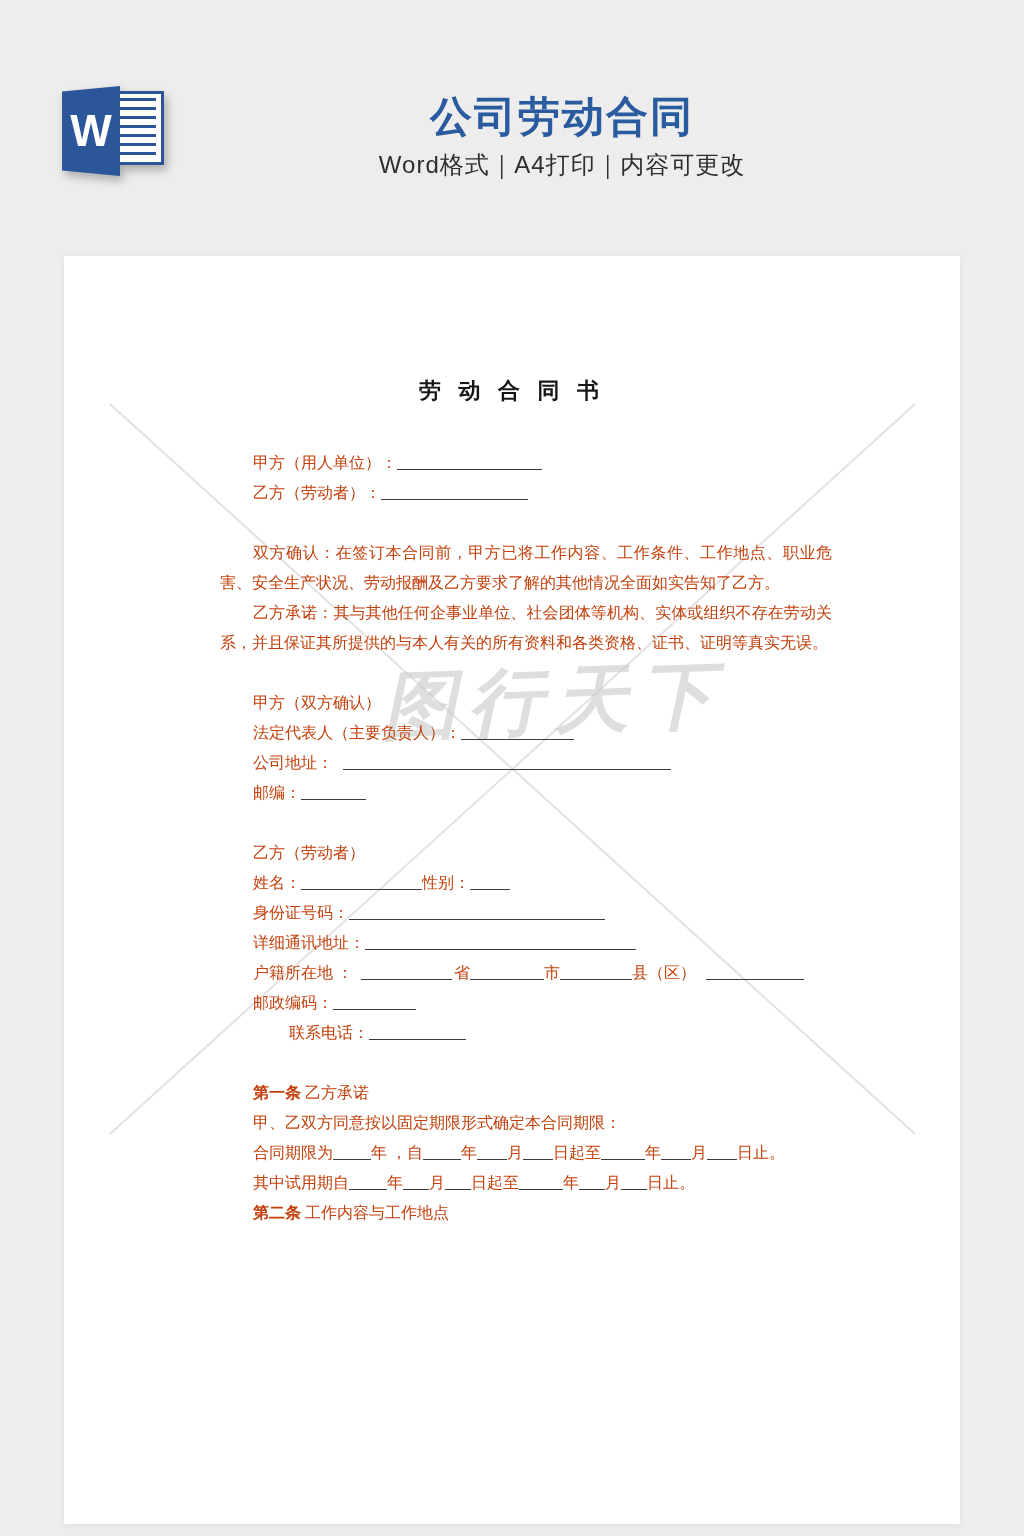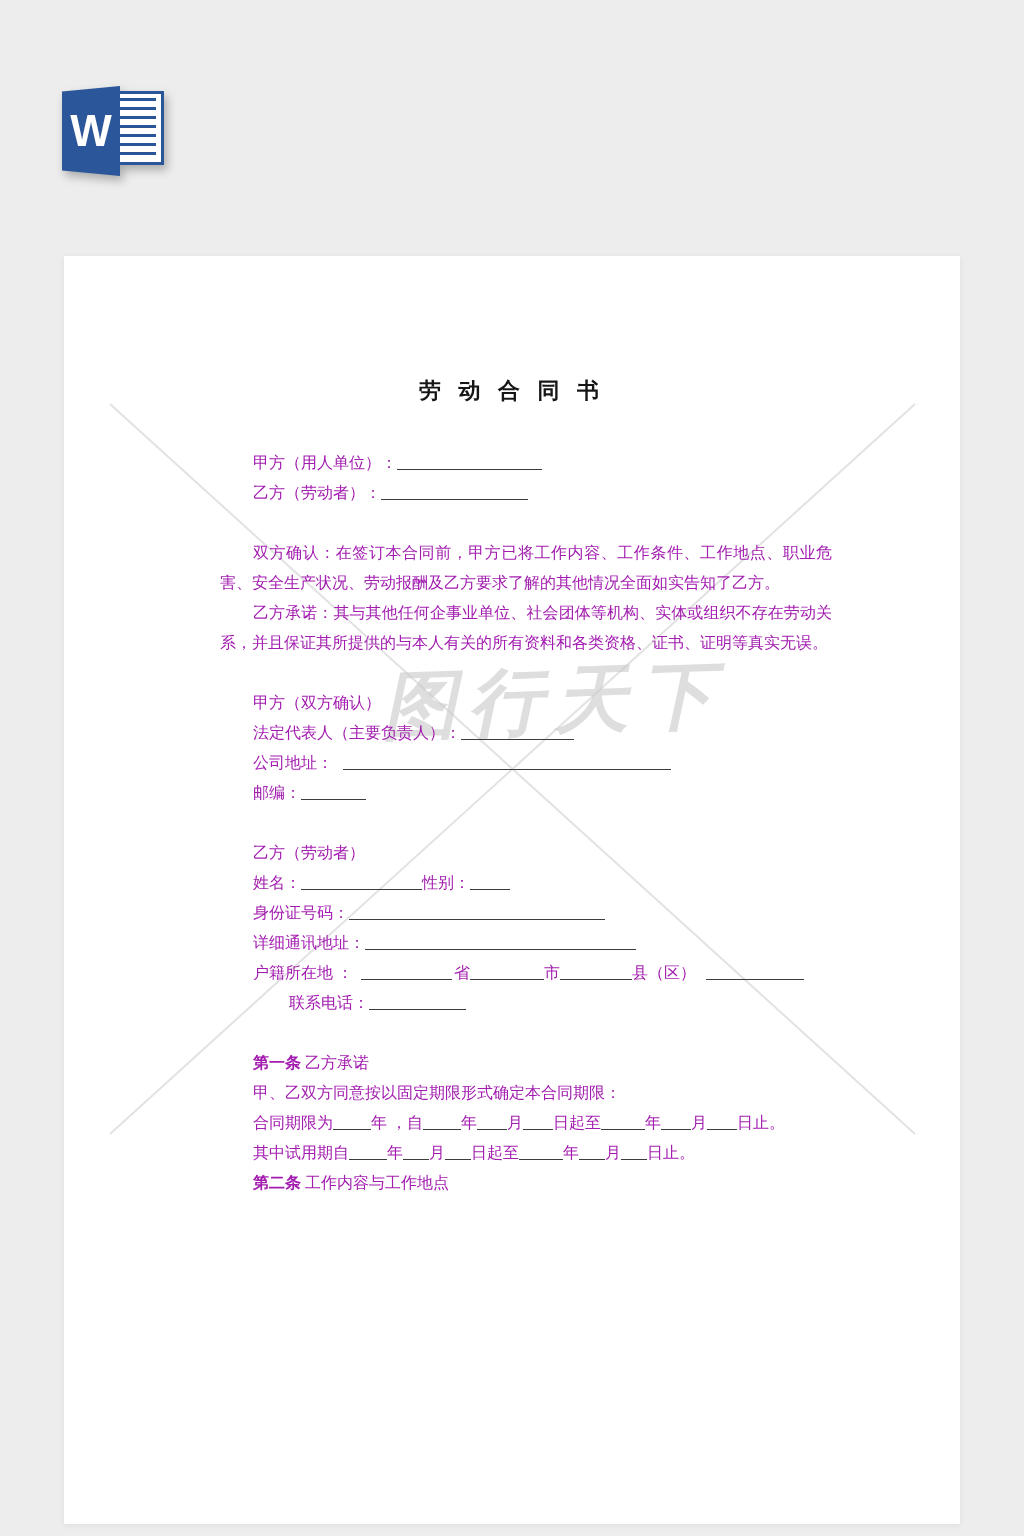--- a/index.html
+++ b/index.html
@@ -55,21 +55,21 @@
     color:#c9c9c9; opacity:.6; letter-spacing:12px; white-space:nowrap;
     transform:rotate(-2deg);
   }
   .doc-title{
     position:absolute; top:118px; left:0; width:100%; text-align:center;
     font-size:22px; line-height:34px; font-weight:600; color:#161616;
     letter-spacing:6px;
   }
   .doc-body{
     position:absolute; left:156px; top:192px; width:612px;
-    font-size:16px; color:#a21caf;
+    font-size:16px; color:#c2410c;
   }
   .line{height:30px; line-height:30px; white-space:nowrap;}
   .para{line-height:30px; text-align:justify; text-indent:33px;}
   .gap{height:30px;}
   .ind1{padding-left:33px;}
   .ind2{padding-left:69px;}
   .blank{
     display:inline-block; height:15px; vertical-align:-2px;
     border-bottom:1px solid #3c3c3c;
   }
@@ -81,20 +81,24 @@
 
 <div class="canvas">
 
   <div class="word-icon">
     <div class="icon-page"></div>
     <div class="icon-slab">
       <span>W</span>
     </div>
   </div>
 
+  <div class="header-text">
+    <h1>公司劳动合同</h1>
+    <div class="subtitle">Word格式｜A4打印｜内容可更改</div>
+  </div>
 
   <div class="doc-page">
     <svg class="x-mark" width="896" height="1268" viewBox="0 0 896 1268">
       <line x1="46" y1="148" x2="851" y2="878" stroke="#e2e2e2" stroke-width="2"></line>
       <line x1="851" y1="148" x2="46" y2="878" stroke="#e2e2e2" stroke-width="2"></line>
     </svg>
     <div class="brand-mark">图行天下</div>
     <div class="doc-title">劳 动 合 同 书</div>
     <div class="doc-body" id="doc-body">
         <div class="line ind1"><span>甲方（用人单位）：</span><span class="blank" style="width: 145px;"></span></div>
@@ -106,20 +110,21 @@
         <div class="line ind1"><span>甲方（双方确认）</span></div>
         <div class="line ind1"><span>法定代表人（主要负责人）：</span><span class="blank" style="width: 113px;"></span></div>
         <div class="line ind1"><span>公司地址：</span><span class="sp" style="width: 10px;"></span><span class="blank" style="width: 328px;"></span></div>
         <div class="line ind1"><span>邮编：</span><span class="blank" style="width: 65px;"></span></div>
         <div class="gap"></div>
         <div class="line ind1"><span>乙方（劳动者）</span></div>
         <div class="line ind1"><span>姓名：</span><span class="blank" style="width: 121px;"></span><span>性别：</span><span class="blank" style="width: 40px;"></span></div>
         <div class="line ind1"><span>身份证号码：</span><span class="blank" style="width: 256px;"></span></div>
         <div class="line ind1"><span>详细通讯地址：</span><span class="blank" style="width: 271px;"></span></div>
         <div class="line ind1"><span>户籍所在地 ：</span><span class="sp" style="width: 8px;"></span><span class="blank" style="width: 91px;"></span><span class="sp" style="width: 2px;"></span><span>省</span><span class="blank" style="width: 74px;"></span><span>市</span><span class="blank" style="width: 72px;"></span><span>县（区）</span><span class="sp" style="width: 10px;"></span><span class="blank" style="width: 98px;"></span></div>
+        <div class="line ind1"><span>邮政编码：</span><span class="blank" style="width: 83px;"></span></div>
         <div class="line ind2"><span>联系电话：</span><span class="blank" style="width: 97px;"></span></div>
         <div class="gap"></div>
         <div class="line ind1"><span class="bold">第一条</span><span> 乙方承诺</span></div>
         <div class="line ind1"><span>甲、乙双方同意按以固定期限形式确定本合同期限：</span></div>
         <div class="line ind1"><span>合同期限为</span><span class="blank" style="width: 38px;"></span><span>年 ，自</span><span class="blank" style="width: 38px;"></span><span>年</span><span class="blank" style="width: 30px;"></span><span>月</span><span class="blank" style="width: 30px;"></span><span>日起至</span><span class="blank" style="width: 44px;"></span><span>年</span><span class="blank" style="width: 30px;"></span><span>月</span><span class="blank" style="width: 30px;"></span><span>日止。</span></div>
         <div class="line ind1"><span>其中试用期自</span><span class="blank" style="width: 38px;"></span><span>年</span><span class="blank" style="width: 26px;"></span><span>月</span><span class="blank" style="width: 26px;"></span><span>日起至</span><span class="blank" style="width: 44px;"></span><span>年</span><span class="blank" style="width: 26px;"></span><span>月</span><span class="blank" style="width: 26px;"></span><span>日止。</span></div>
         <div class="line ind1"><span class="bold">第二条</span><span> 工作内容与工作地点</span></div>
       </div>
   </div>
 

